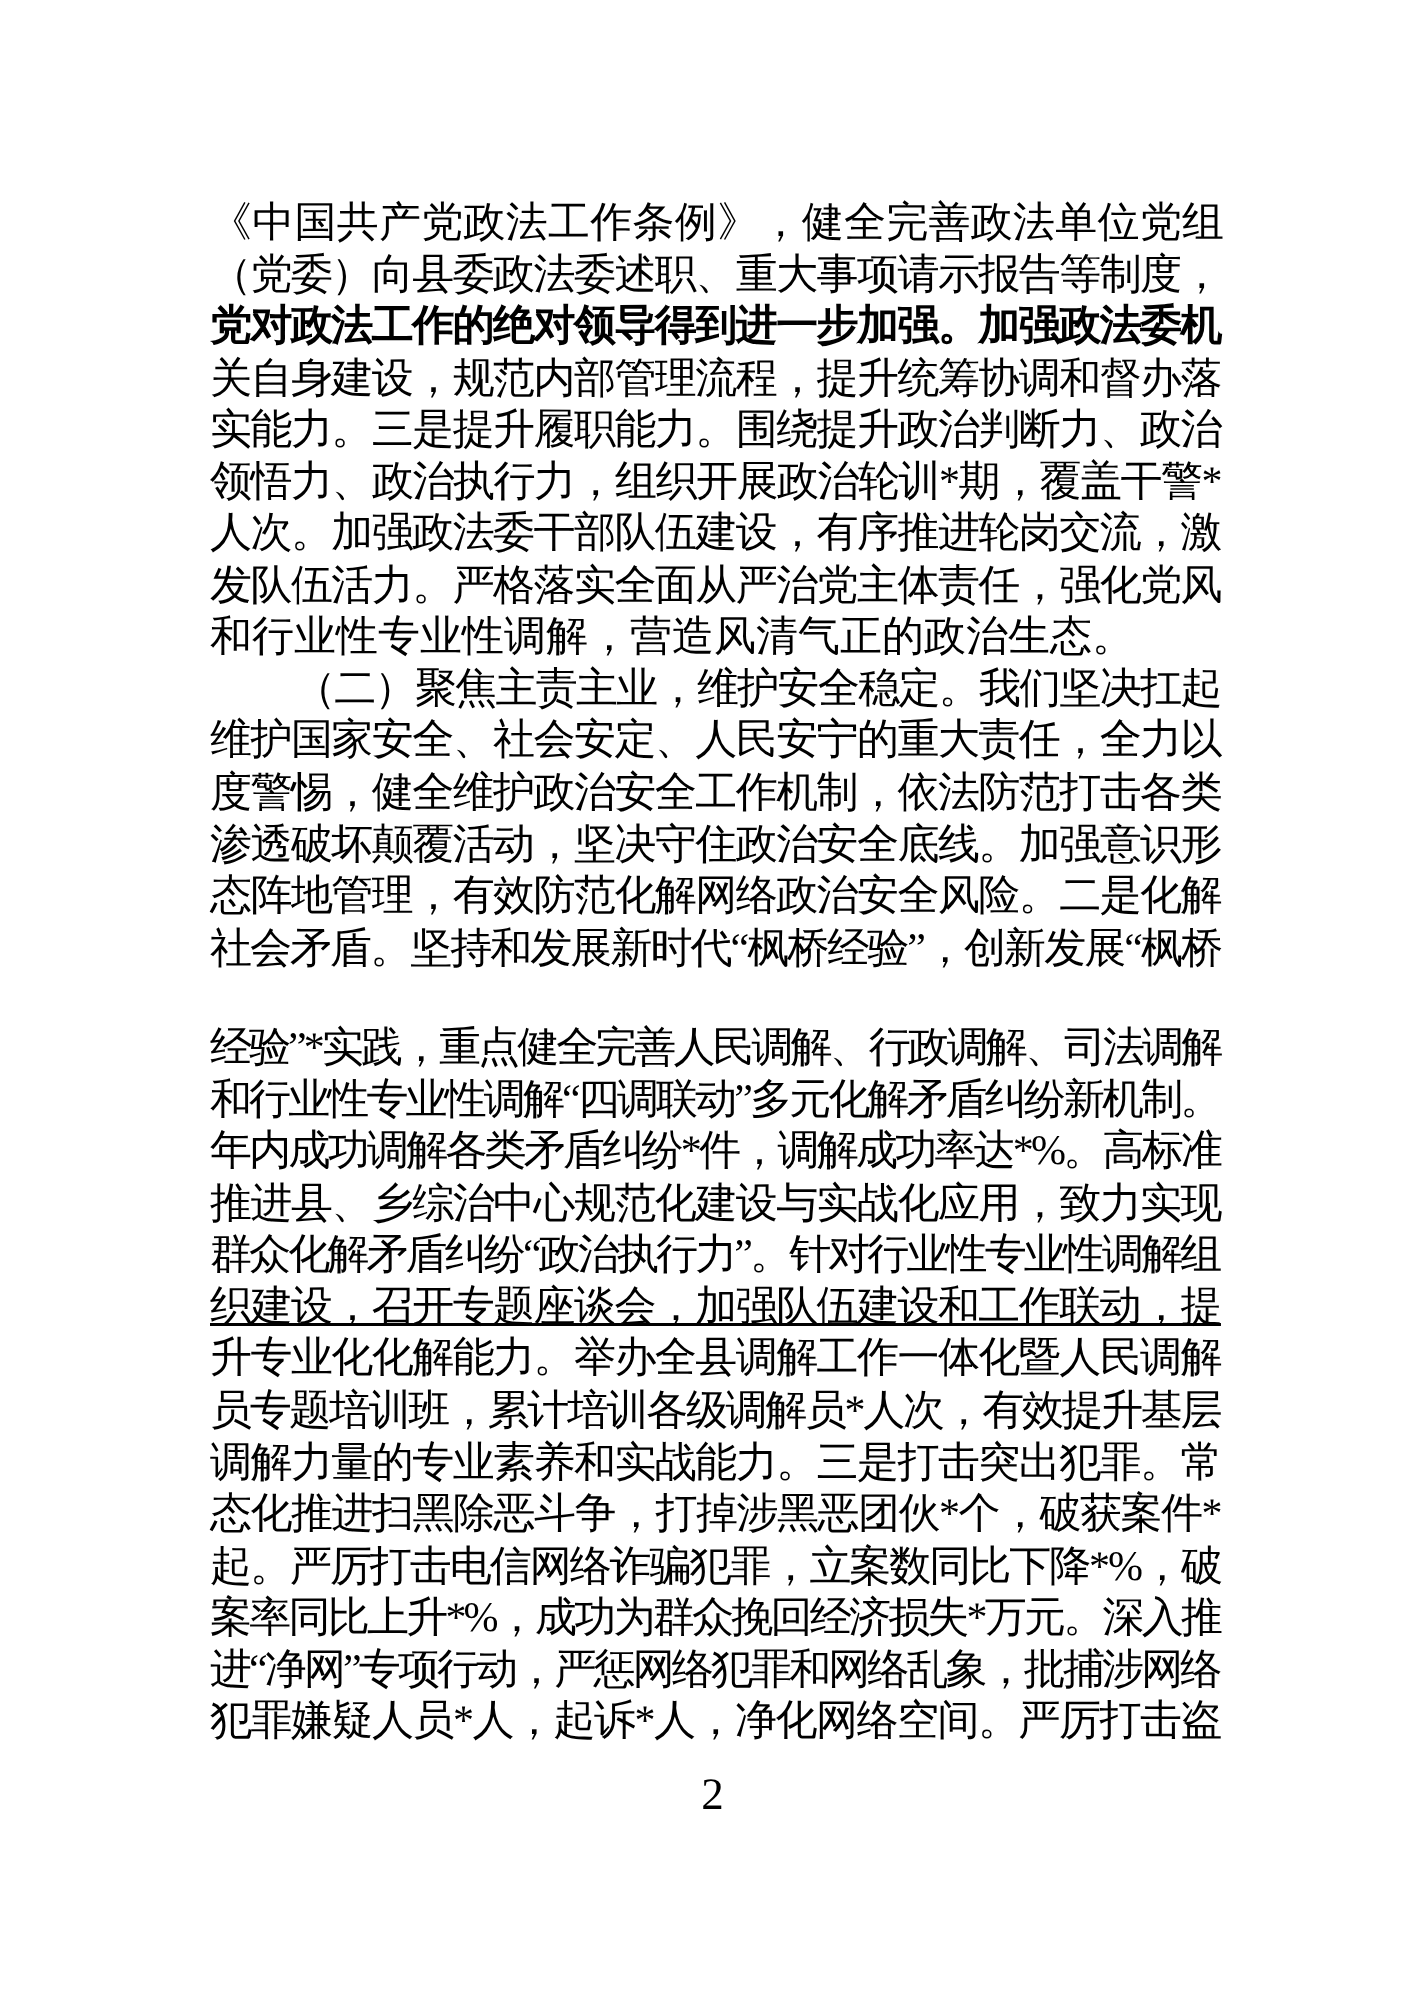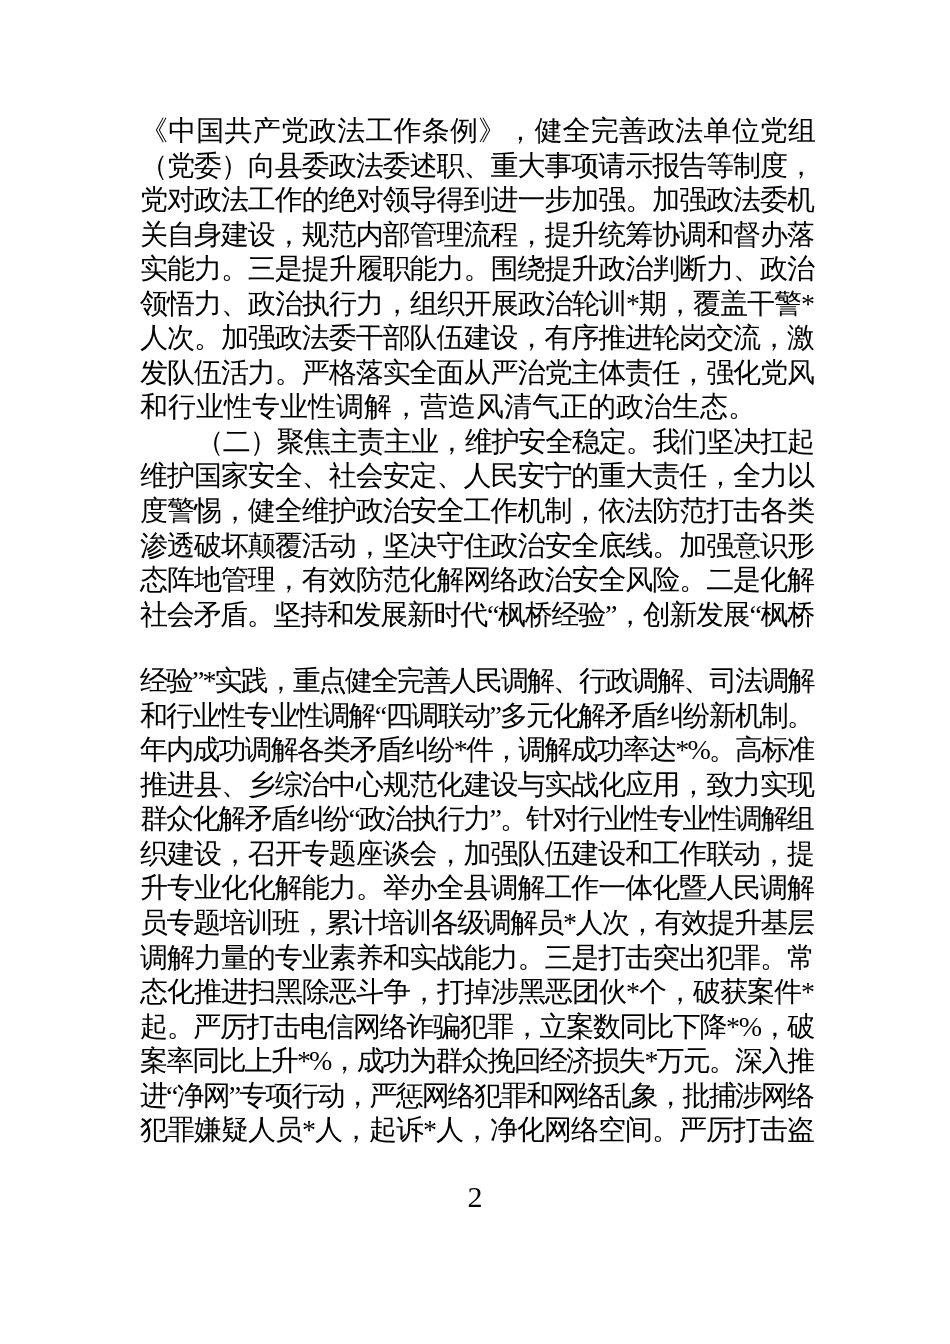--- a/index.html
+++ b/index.html
@@ -12,21 +12,21 @@
     width: 950px;
     height: 1344px;
     background: #ffffff;
     color: #000000;
     font-family: "Liberation Serif", "DejaVu Serif", serif;
     overflow: hidden;
   }
   .text-block {
     position: absolute;
     left: 140px;
-    top: 114px;
+    top: 132px;
     width: 676px;
   }
   .paragraph {
     margin: 0;
     padding: 0;
   }
   .line {
     font-size: 28px;
     line-height: 34.55px;
     height: 34.55px;
@@ -56,41 +56,41 @@
   }
 </style>
 </head>
 <body>
 
 <main class="page">
   <section class="text-block" id="text-block">
       <div class="paragraph">
         <div class="line">《中国共产党政法工作条例》，健全完善政法单位党组</div>
         <div class="line" style="text-align: left; text-align-last: left; letter-spacing: -1.04167px;">（党委）向县委政法委述职、重大事项请示报告等制度，</div>
-        <div class="line" style="text-align: center; text-align-last: left; letter-spacing: -1.04167px;">党对政法工作的绝对领导得到进一步加强。加强政法委机</div>
+        <div class="line" style="text-align: center; text-align-last: left; letter-spacing: -1.04167px; font-weight: bold;">党对政法工作的绝对领导得到进一步加强。加强政法委机</div>
         <div class="line" style="text-align: left; text-align-last: left; letter-spacing: -1.04167px;">关自身建设，规范内部管理流程，提升统筹协调和督办落</div>
         <div class="line" style="text-align: right; text-align-last: left; letter-spacing: -1.04167px;">实能力。三是提升履职能力。围绕提升政治判断力、政治</div>
         <div class="line" style="text-align: left; text-align-last: left; letter-spacing: -1px;">领悟力、政治执行力，组织开展政治轮训*期，覆盖干警*</div>
         <div class="line" style="text-align: left; text-align-last: left; letter-spacing: -1.04167px;">人次。加强政法委干部队伍建设，有序推进轮岗交流，激</div>
         <div class="line" style="text-align: left; text-align-last: left; letter-spacing: -1.04167px;">发队伍活力。严格落实全面从严治党主体责任，强化党风</div>
         <div class="line para-end">和行业性专业性调解，营造风清气正的政治生态。</div>
       </div>
       <div class="paragraph">
         <div class="line indent" style="text-align: left; text-align-last: left; letter-spacing: -1.13636px;">（二）聚焦主责主业，维护安全稳定。我们坚决扛起</div>
         <div class="line" style="text-align: left; text-align-last: left; letter-spacing: -1.04167px;">维护国家安全、社会安定、人民安宁的重大责任，全力以</div>
         <div class="line" style="text-align: left; text-align-last: left; letter-spacing: -1.04167px;">度警惕，健全维护政治安全工作机制，依法防范打击各类</div>
         <div class="line" style="text-align: left; text-align-last: left; letter-spacing: -1.04167px;">渗透破坏颠覆活动，坚决守住政治安全底线。加强意识形</div>
         <div class="line" style="text-align: left; text-align-last: left; letter-spacing: -1.04167px;">态阵地管理，有效防范化解网络政治安全风险。二是化解</div>
         <div class="line" style="text-align: left; text-align-last: left; letter-spacing: -1.30769px;">社会矛盾。坚持和发展新时代“枫桥经验”，创新发展“枫桥</div>
         <div class="line" style="text-align: right; text-align-last: left; letter-spacing: -1.96154px; margin-top: 32px;">经验”*实践，重点健全完善人民调解、行政调解、司法调解</div>
         <div class="line" style="text-align: left; text-align-last: left; letter-spacing: -1.92308px;">和行业性专业性调解“四调联动”多元化解矛盾纠纷新机制。</div>
         <div class="line" style="text-align: left; text-align-last: left; letter-spacing: -1.84615px;">年内成功调解各类矛盾纠纷*件，调解成功率达*%。高标准</div>
         <div class="line" style="text-align: left; text-align-last: left; letter-spacing: -1.04167px;">推进县、乡综治中心规范化建设与实战化应用，致力实现</div>
         <div class="line" style="text-align: left; text-align-last: left; letter-spacing: -1.92308px;">群众化解矛盾纠纷“政治执行力”。针对行业性专业性调解组</div>
-        <div class="line" style="text-align: left; text-align-last: left; letter-spacing: -1.04167px;">织建设，召开专题座谈会，加强队伍建设和工作联动，提</div>
+        <div class="line" style="text-align: left; text-align-last: left; letter-spacing: -1.04167px; text-decoration: underline;">织建设，召开专题座谈会，加强队伍建设和工作联动，提</div>
         <div class="line" style="text-align: left; text-align-last: left; letter-spacing: -1.04167px;">升专业化化解能力。举办全县调解工作一体化暨人民调解</div>
         <div class="line" style="text-align: left; text-align-last: left; letter-spacing: -1.56px;">员专题培训班，累计培训各级调解员*人次，有效提升基层</div>
         <div class="line" style="text-align: left; text-align-last: left; letter-spacing: -1.04167px;">调解力量的专业素养和实战能力。三是打击突出犯罪。常</div>
         <div class="line" style="text-align: left; text-align-last: left; letter-spacing: -1px;">态化推进扫黑除恶斗争，打掉涉黑恶团伙*个，破获案件*</div>
         <div class="line" style="text-align: left; text-align-last: left; letter-spacing: -1.36px;">起。严厉打击电信网络诈骗犯罪，立案数同比下降*%，破</div>
         <div class="line" style="text-align: left; text-align-last: left; letter-spacing: -1.84615px;">案率同比上升*%，成功为群众挽回经济损失*万元。深入推</div>
         <div class="line" style="text-align: center; text-align-last: left; letter-spacing: -1.92308px;">进“净网”专项行动，严惩网络犯罪和网络乱象，批捕涉网络</div>
         <div class="line" style="text-align: left; text-align-last: left; letter-spacing: -1px;">犯罪嫌疑人员*人，起诉*人，净化网络空间。严厉打击盗</div>
       </div>
     </section>

